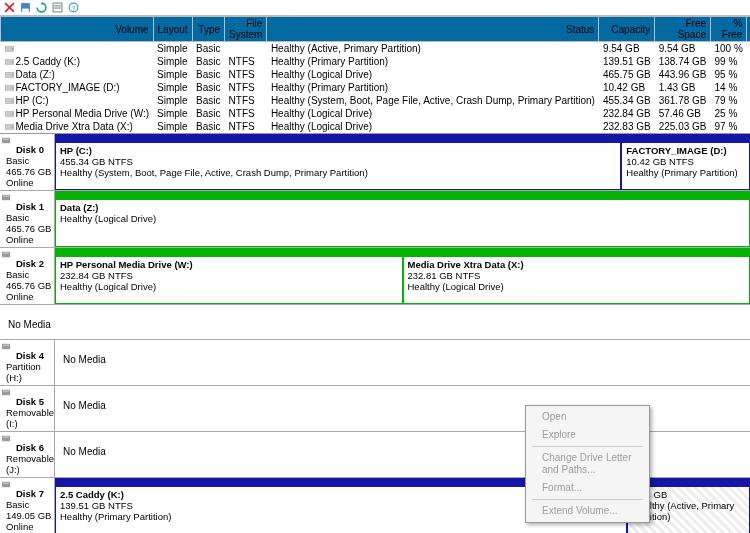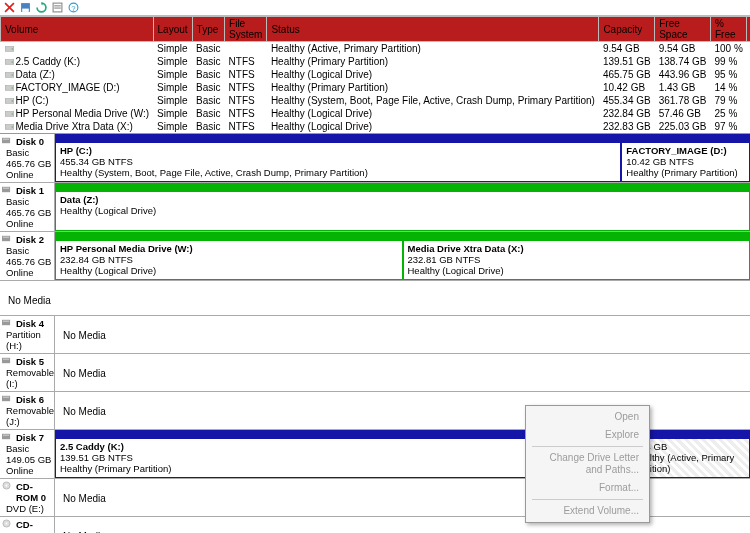--- a/index.html
+++ b/index.html
@@ -1,38 +1,38 @@
 <!DOCTYPE html>
 <html><head>
 <meta charset="utf-8">
 <style>
 * { margin: 0; padding: 0; box-sizing: border-box; }
 body { font-family: "Segoe UI", Tahoma, sans-serif; font-size: 10px; background: #fff; color: #000; width: 750px; height: 533px; overflow: hidden; }
 .toolbar { display: flex; gap: 2px; padding: 1px 2px; border-bottom: 1px solid #bbb; height: 16px; align-items: center; }
 .toolbar .tb-btn { width: 14px; height: 14px; display: flex; align-items: center; justify-content: center; cursor: pointer; }
 .toolbar svg { width: 11px; height: 11px; }
 .vol-table { width: 100%; border-collapse: collapse; }
-.vol-table th { font-weight: normal; text-align: left; padding: 1px 4px; background: #b91c1c; border: 1px solid #bbb; font-size: 10px; height: 15px; }
+.vol-table th { font-weight: normal; text-align: right; padding: 1px 4px; background: #0369a1; border: 1px solid #bbb; font-size: 10px; height: 15px; }
 .vol-table td { padding: 0 4px; font-size: 10px; height: 13px; white-space: nowrap; }
 .vol-table .icon-cell { display: flex; align-items: center; gap: 2px; }
 .disk-area { border-top: 1px solid #999; overflow-y: auto; height: 430px; }
 .disk-row { display: flex; border-bottom: 1px solid #aaa; min-height: 35px; }
 .disk-label { width: 55px; padding: 2px 2px 2px 6px; position: relative; font-size: 9.5px; line-height: 11px; border-right: 1px solid #aaa; }
 .disk-label .dicon { position: absolute; left: 2px; top: 2px; width: 8px; height: 8px; }
-.disk-label .dname { font-weight: bold; margin-left: 10px; }
+.disk-label .dname { font-weight: bold; margin-left: 10px; margin-top: 8px; }
 .disk-parts { flex: 1; display: flex; padding: 0; }
 .part-wrap { display: flex; flex-direction: column; flex: 1; }
 .part-wrap .strip { height: 9px; background: #1515a8; }
 .part-wrap .body { border-left: 1px solid #1515a8; border-right: 1px solid #1515a8; border-bottom: 1px solid #1515a8; padding: 2px 4px; font-size: 9.5px; line-height: 11px; flex: 1; }
 .part-wrap.green .strip { background: #05b305; }
 .part-wrap.green .body { border-color: #05b305; }
 .part-wrap.hatched .body { background: repeating-linear-gradient(45deg, #eee, #eee 3px, #fff 3px, #fff 6px); }
 .disk-none .disk-parts { padding: 4px; color: #000; }
 .context-menu { position: absolute; left: 525px; top: 405px; width: 125px; background: #f5f5f5; border: 1px solid #999; box-shadow: 2px 2px 4px rgba(0,0,0,.3); font-size: 10px; padding: 2px; z-index: 10; }
-.context-menu .mi { padding: 3px 8px 3px 14px; line-height: 12px; text-align: right; }
+.context-menu .mi { padding: 3px 8px 3px 14px; line-height: 12px; }
 .context-menu .mi.disabled { color: #9c9c9c; }
 .context-menu .sep { height: 1px; background: #ccc; margin: 2px 4px; }
 .bold { font-weight: bold; }
 .drive-ico { width: 9px; height: 9px; flex-shrink: 0; }
 </style>
 </head>
 <body>
 
 <div class="toolbar">
   <span class="tb-btn">

